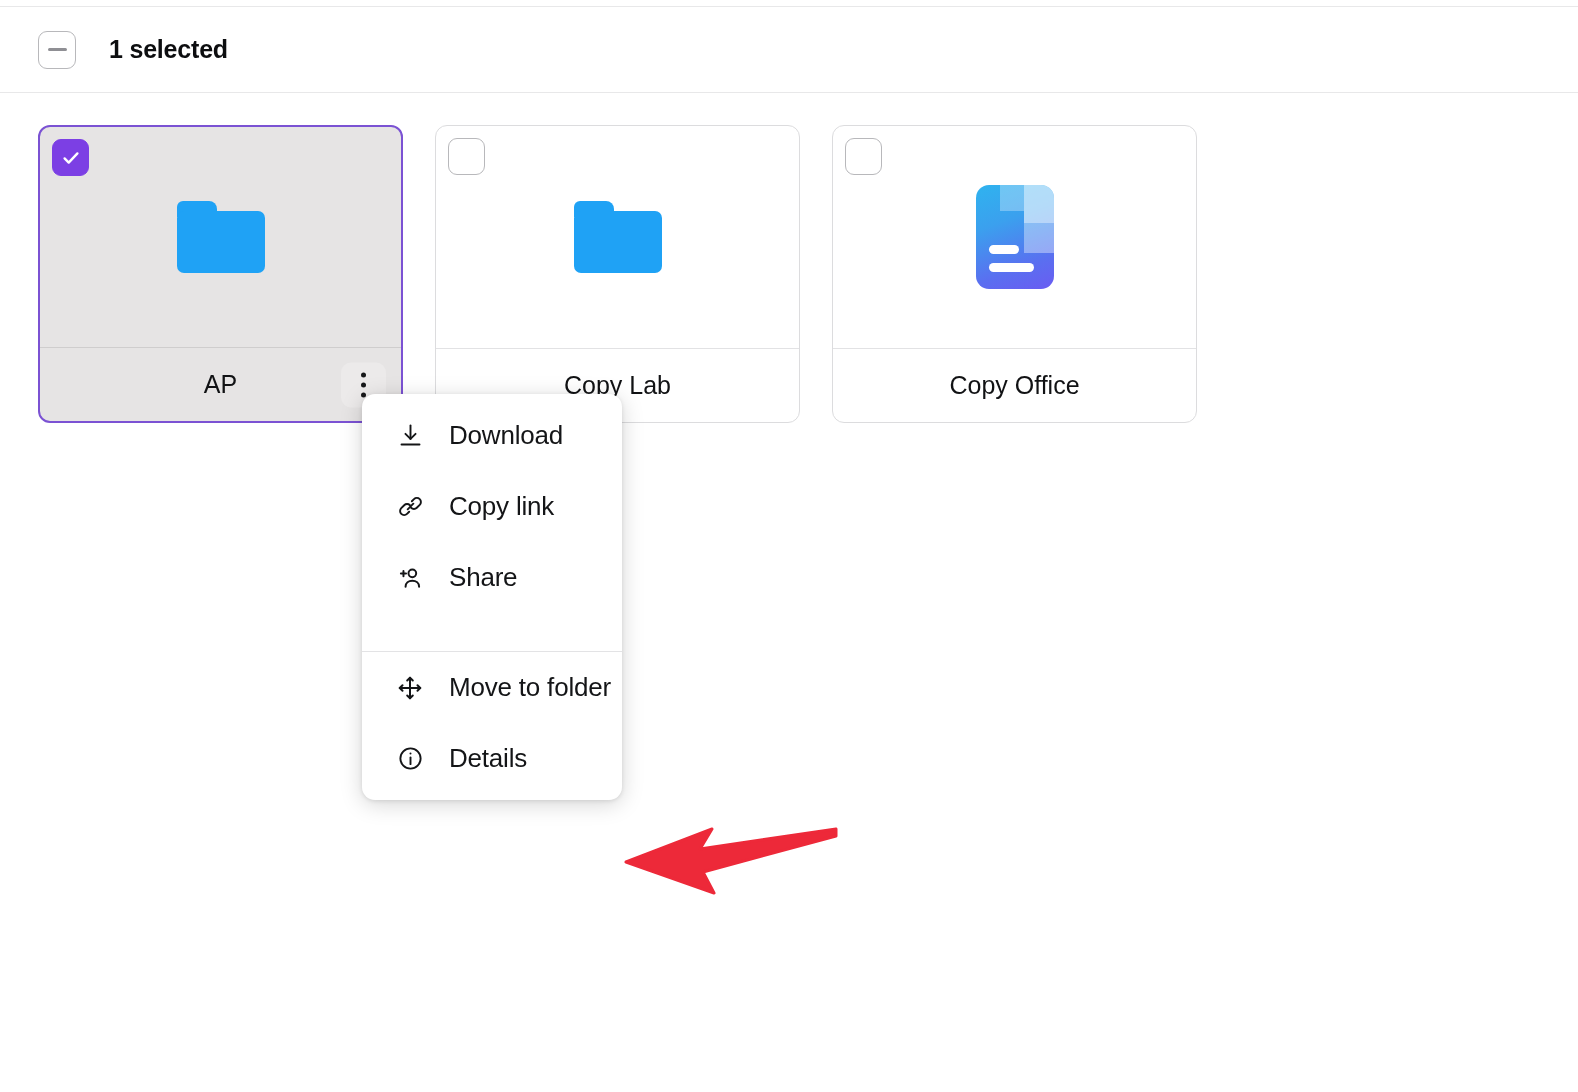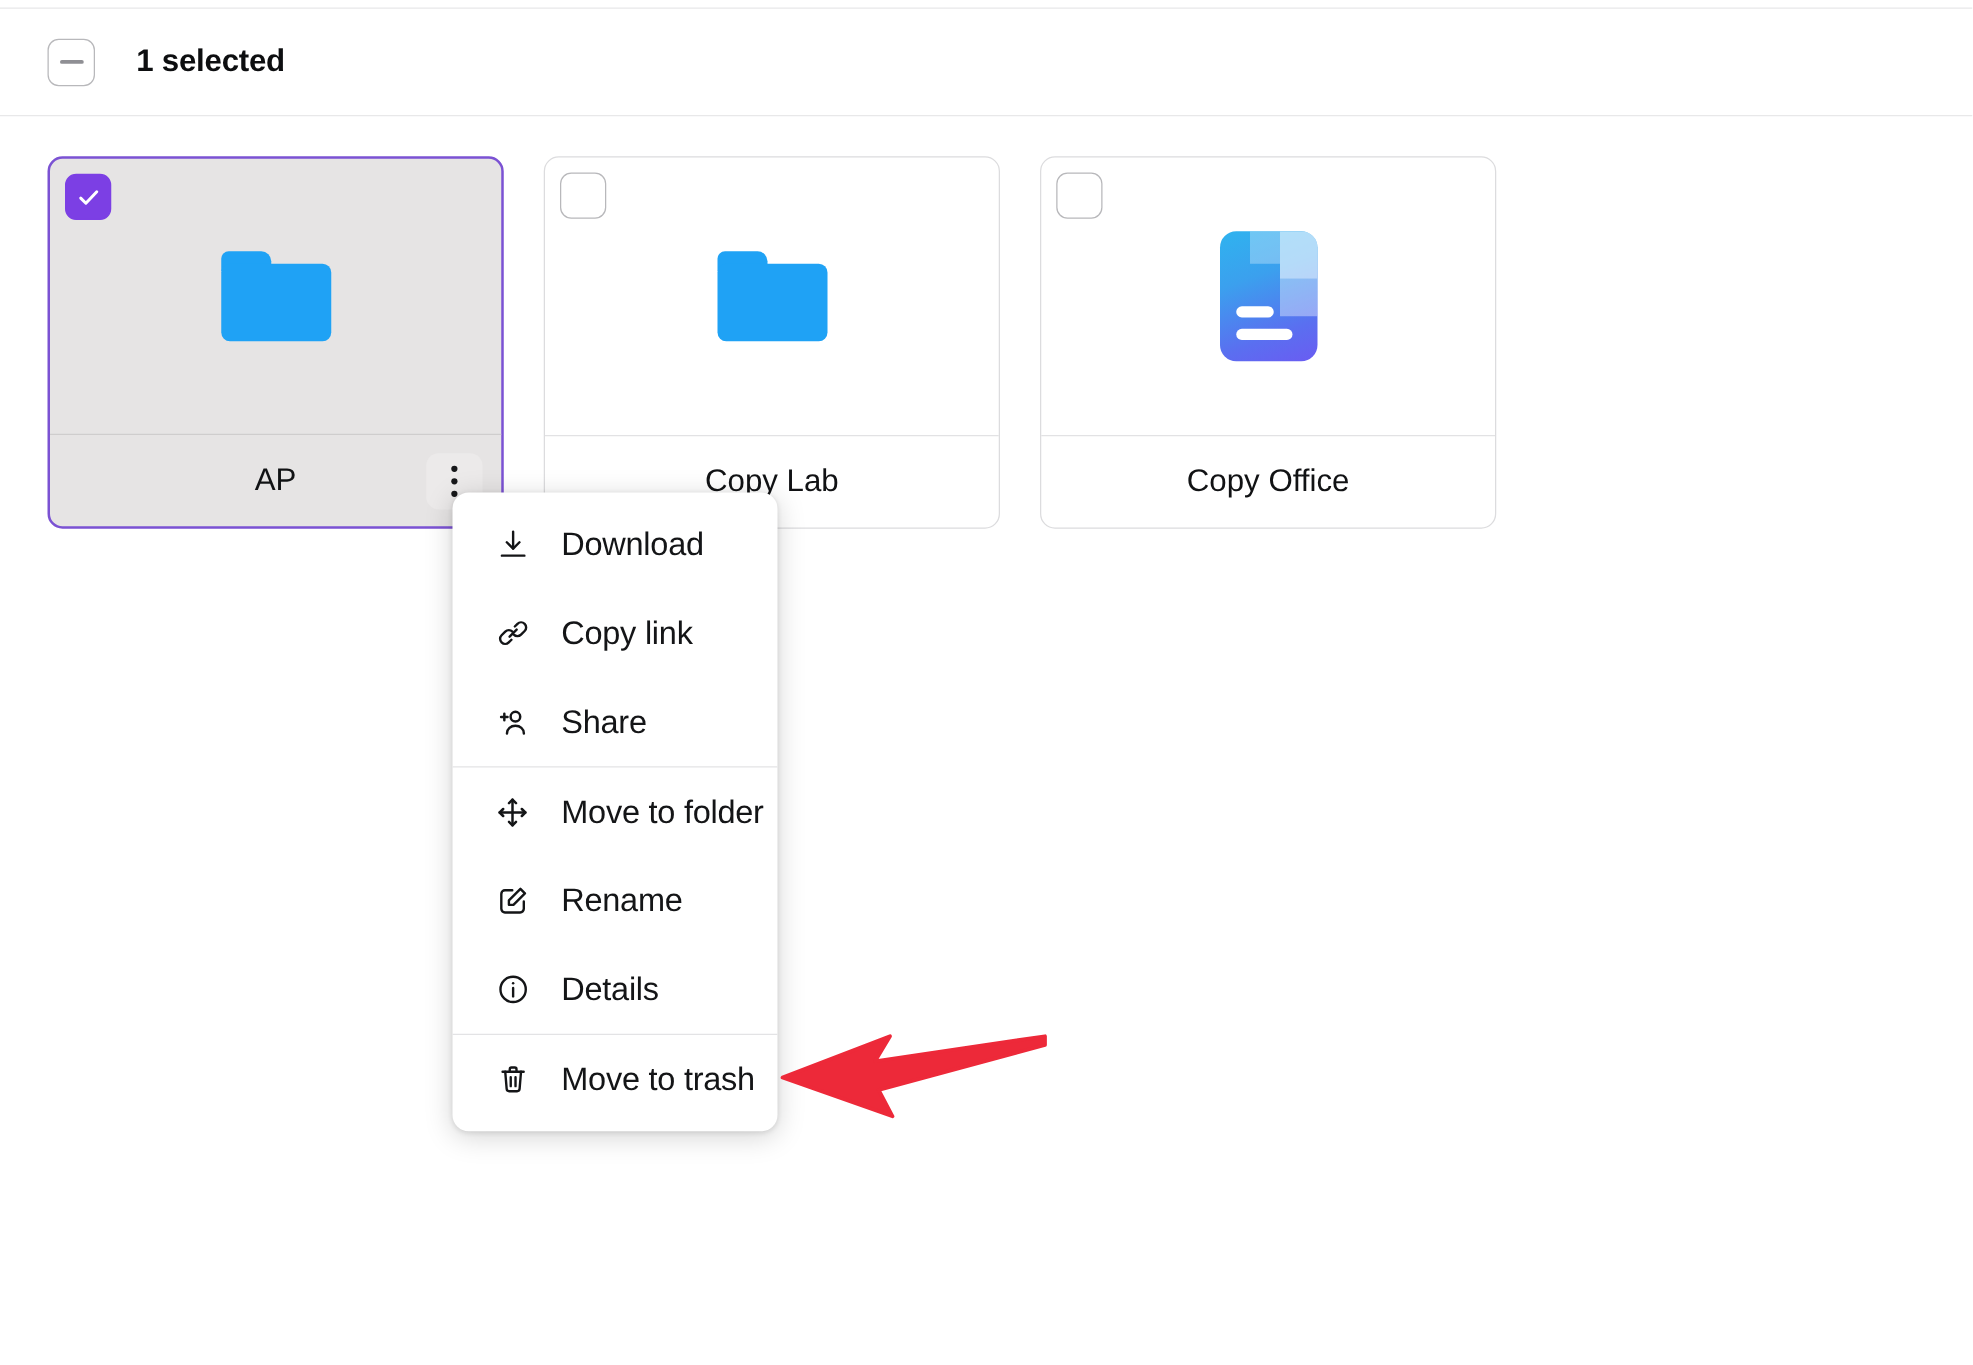--- a/index.html
+++ b/index.html
@@ -209,21 +209,21 @@
     left: 362px;
     top: 394px;
     width: 260px;
     background: #ffffff;
     border-radius: 13px;
     box-shadow: 0 4px 22px rgba(0,0,0,0.17), 0 1px 4px rgba(0,0,0,0.10);
     padding: 6px 0;
     box-sizing: border-box;
     z-index: 20;
   }
-  .menu-group + .menu-group { border-top: 1px solid #e3e3e5; }
+  .menu-group + .menu-group { border-top: 1px solid #e3e3e5; margin-top: 38px; }
   .menu-item {
     display: flex;
     align-items: center;
     height: 71px;
     padding-left: 33px;
     cursor: pointer;
     font-size: 26px;
     color: #141517;
     letter-spacing: -0.2px;
   }
@@ -352,52 +352,30 @@
     <div class="menu-item">
       <span class="menu-icon">
         <svg width="28" height="28" viewBox="0 0 24 24" fill="none" stroke="#141517" stroke-width="1.7" stroke-linecap="round" stroke-linejoin="round">
           <path d="M12 3.2v17.6M3.2 12h17.6"></path>
           <path d="M9.6 5.6L12 3.2l2.4 2.4M9.6 18.4L12 20.8l2.4-2.4M5.6 9.6L3.2 12l2.4 2.4M18.4 9.6L20.8 12l-2.4 2.4"></path>
         </svg>
       </span>
       <span>Move to folder</span>
     </div>
 
-    <div class="menu-item">
-      <span class="menu-icon">
-        <svg width="27" height="27" viewBox="0 0 24 24" fill="none" stroke="#141517" stroke-width="1.7" stroke-linecap="round" stroke-linejoin="round">
-          <path d="M19.6 12.6v5.2a2.6 2.6 0 01-2.6 2.6H6.2a2.6 2.6 0 01-2.6-2.6V7.2a2.6 2.6 0 012.6-2.6h5.2"></path>
-          <path d="M17.2 3.6l3.2 3.2-8.2 8.2h-3.2v-3.2z"></path>
-        </svg>
-      </span>
-      <span>Rename</span>
-    </div>
 
     <div class="menu-item">
       <span class="menu-icon">
         <svg width="27" height="27" viewBox="0 0 24 24" fill="none" stroke="#141517" stroke-width="1.7" stroke-linecap="round" stroke-linejoin="round">
           <circle cx="12" cy="12" r="9"></circle>
           <path d="M12 11v6"></path>
             <circle cx="12" cy="7.6" r="0.9" fill="#141517" stroke="none"></circle>
         </svg>
       </span>
       <span>Details</span>
     </div>
   </div>
 
-  <div class="menu-group">
-    <div class="menu-item">
-      <span class="menu-icon">
-        <svg width="27" height="27" viewBox="0 0 24 24" fill="none" stroke="#141517" stroke-width="1.7" stroke-linecap="round" stroke-linejoin="round">
-          <path d="M4.5 6.6h15"></path>
-          <path d="M9.6 6.6V4.8a1.2 1.2 0 011.2-1.2h2.4a1.2 1.2 0 011.2 1.2v1.8"></path>
-          <path d="M6.4 6.6l1 12.2a1.8 1.8 0 001.8 1.6h5.6a1.8 1.8 0 001.8-1.6l1-12.2"></path>
-          <path d="M10.3 10.4v6.4M13.7 10.4v6.4"></path>
-        </svg>
-      </span>
-      <span>Move to trash</span>
-    </div>
-  </div>
 </div>
 
 <svg class="arrow-layer" viewBox="0 0 1578 1092">
   <path d="M626 862 L712 829 L700 849 L836 829 L836 836 L703 872 L714 893 Z" fill="#ed2939" stroke="#ed2939" stroke-width="3" stroke-linejoin="round"></path>
 </svg>
 
 </body></html>

